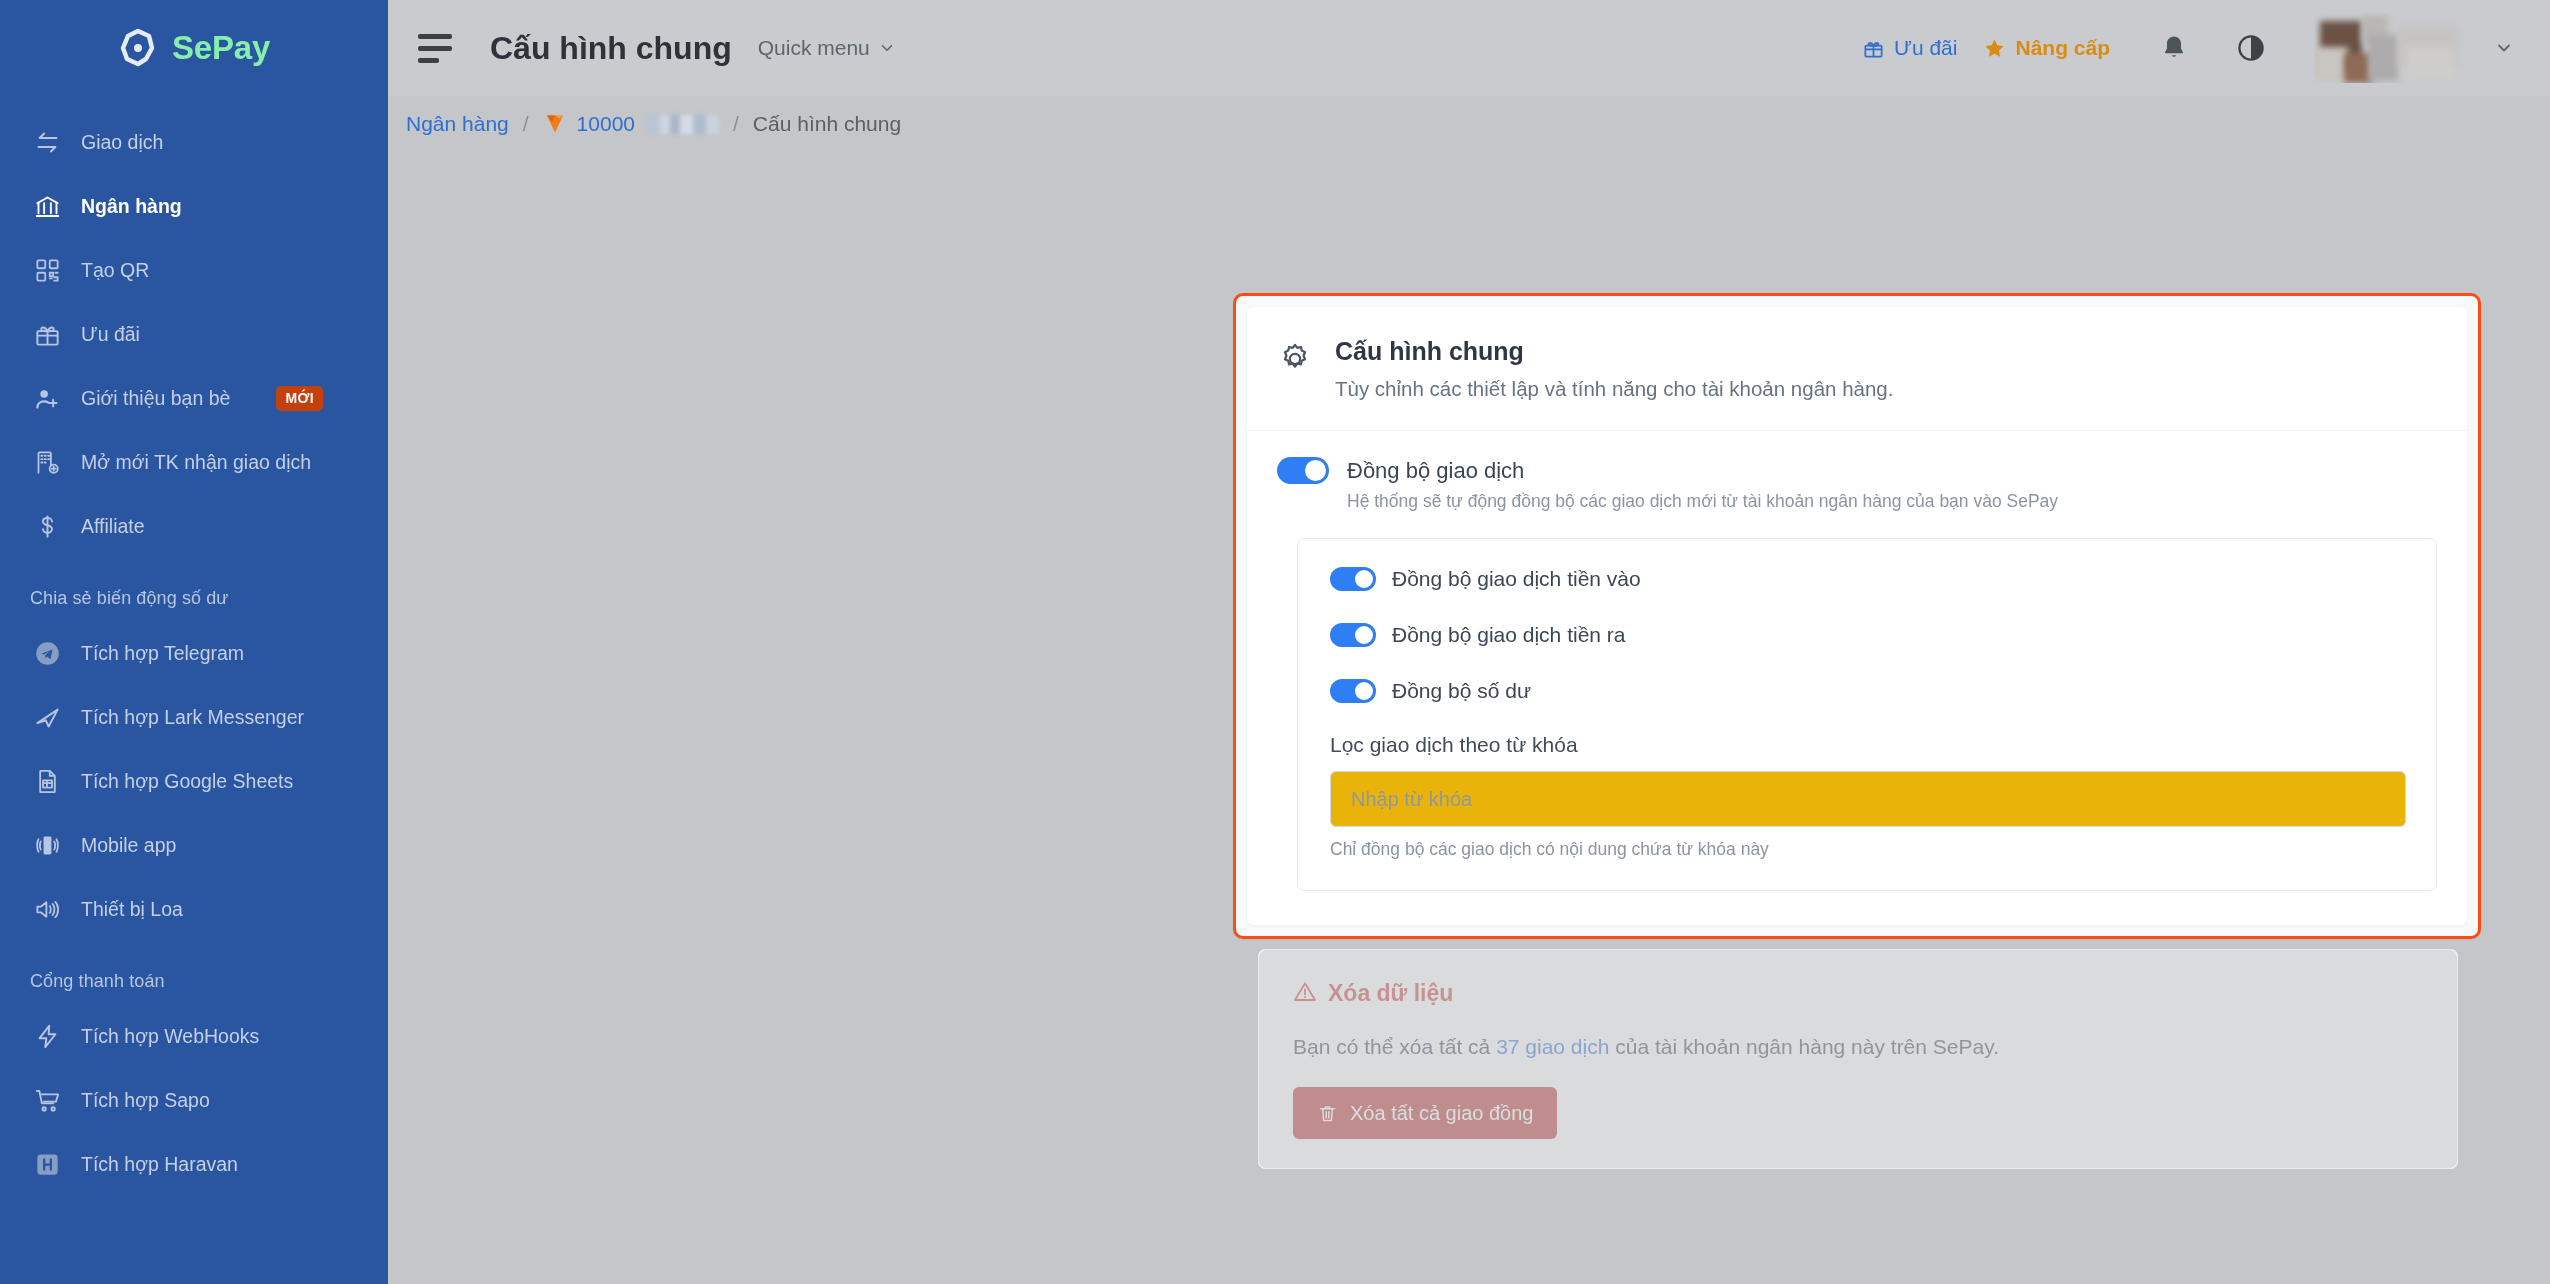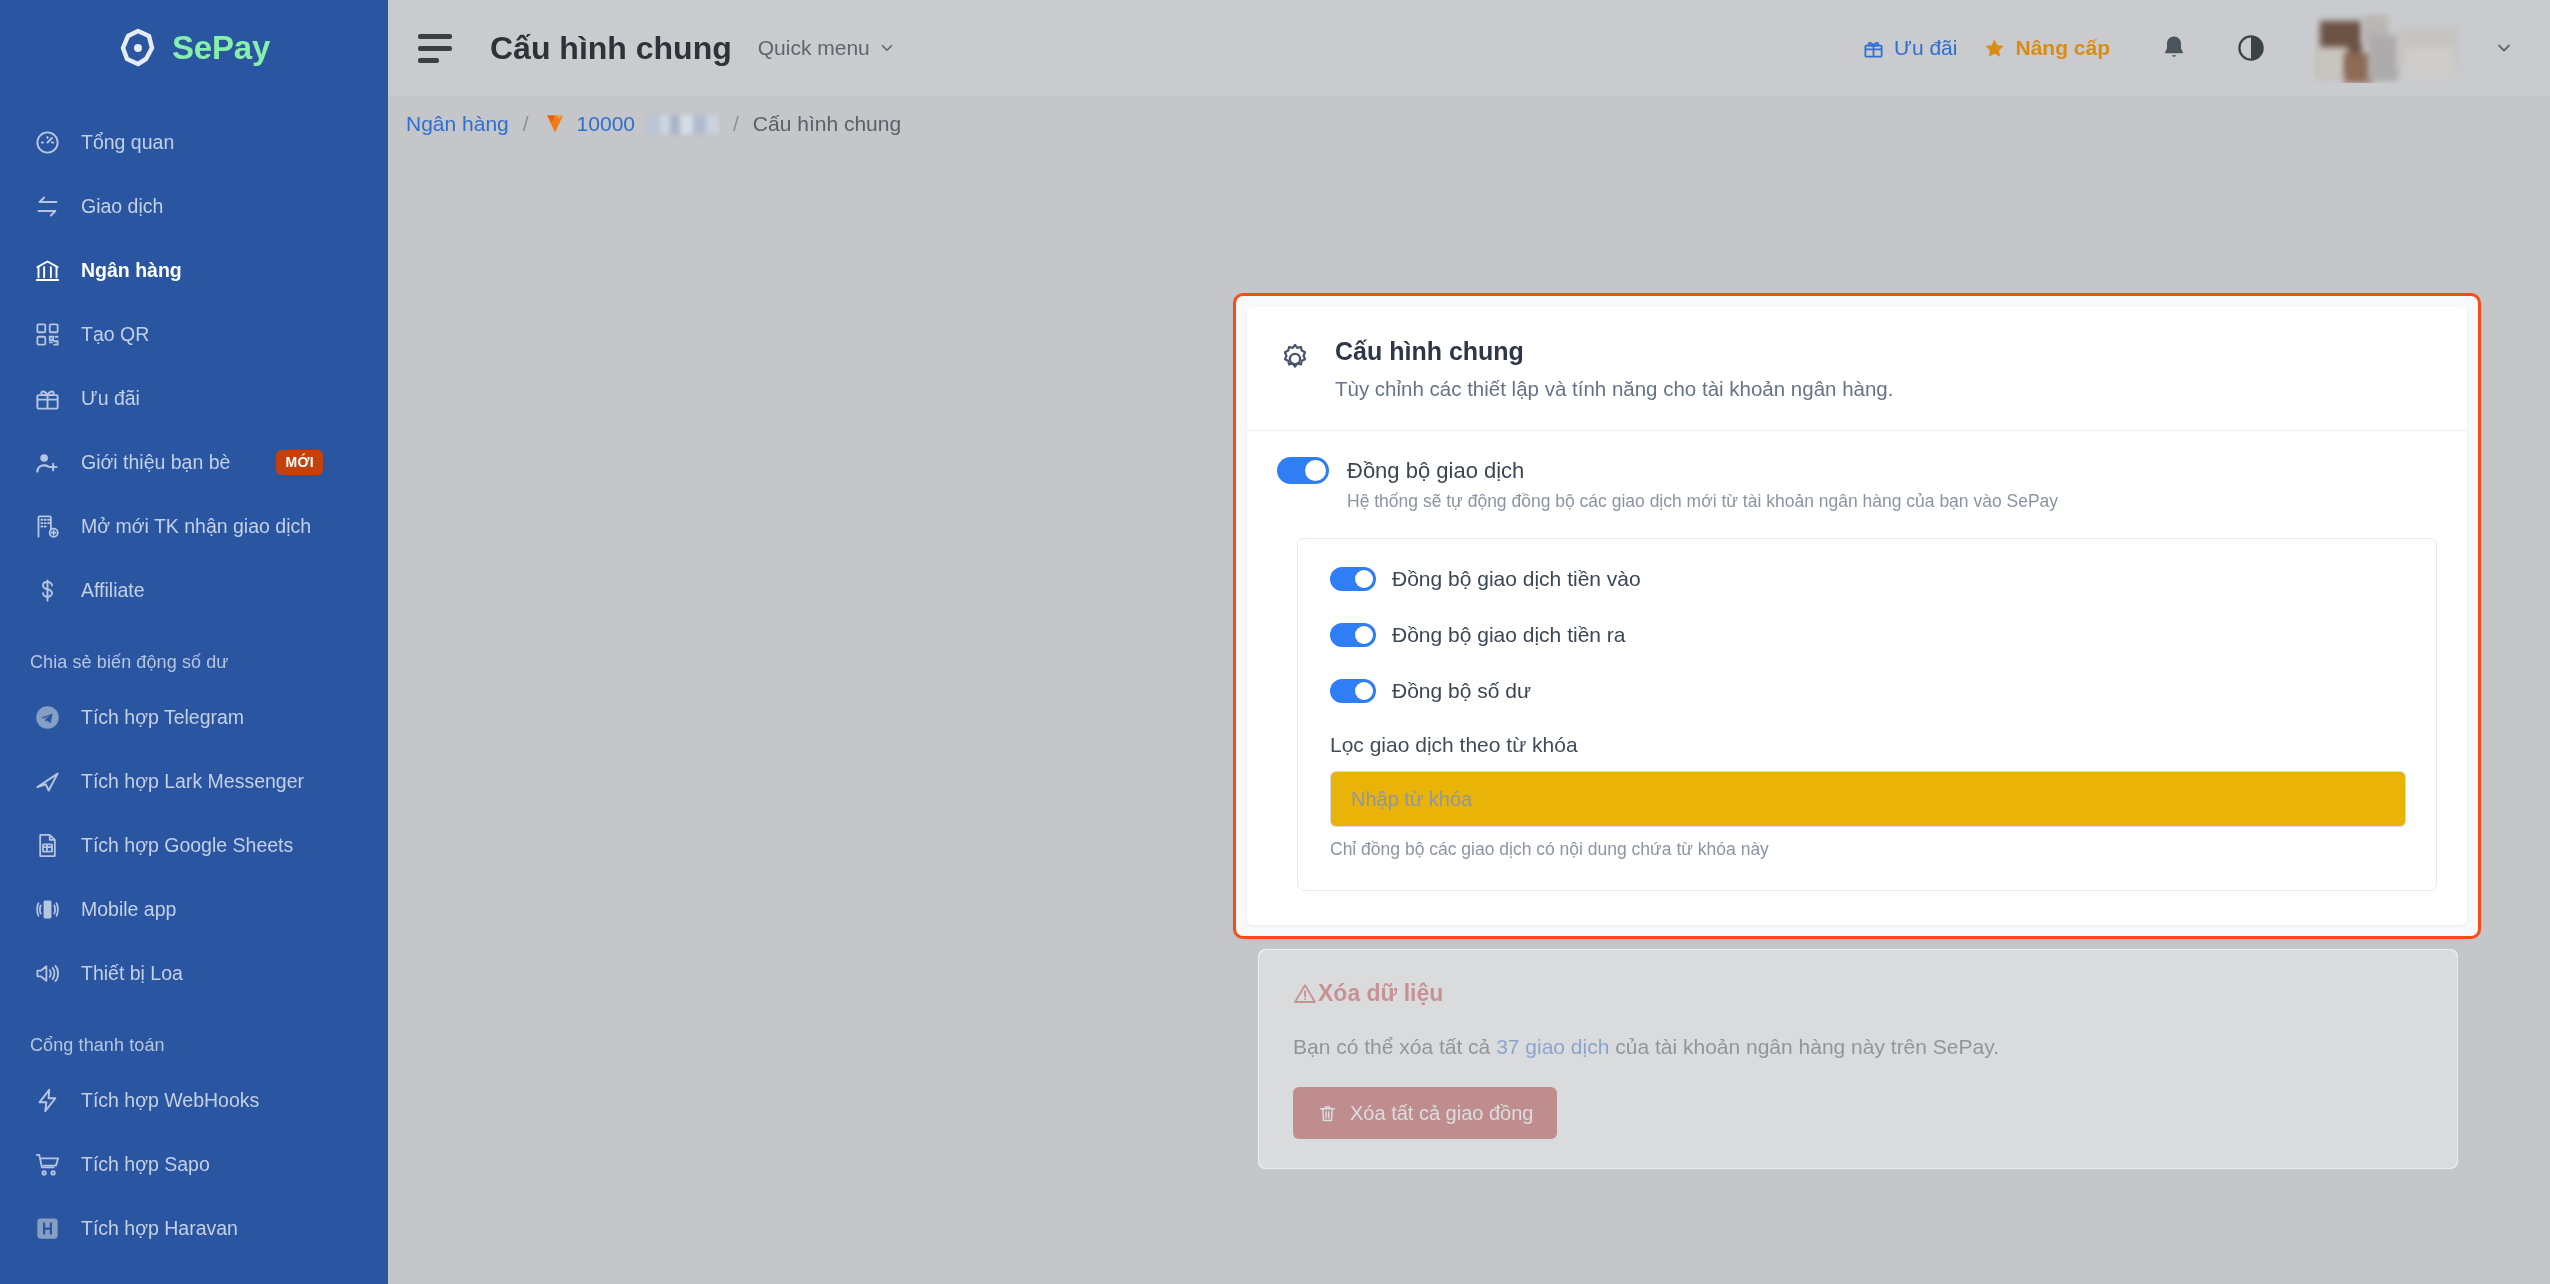--- a/index.html
+++ b/index.html
@@ -171,21 +171,21 @@
     padding: 30px 34px;
     z-index: 1;
   }
   .danger-card::after {
     content: ""; position: absolute; inset: 0;
     background: rgba(196,198,201,.62);
     border-radius: 7px;
     pointer-events: none;
   }
   .danger-title {
-    display:flex; align-items:center; gap: 1px;
+    display:flex; gap: 11px;
     color: #cf3b3b; font-size: 23px; font-weight: 700;
   }
   .danger-text { font-size: 21px; color: #3b4654; margin-top: 28px; }
   .danger-text .lnk { color: #2f6fd0; cursor:pointer; }
   .danger-btn {
     margin-top: 28px;
     display:inline-flex; align-items:center; gap: 12px;
     background: #b8312f; color:#fff; border:none;
     height: 52px; padding: 0 24px; border-radius: 6px;
     font-size: 20px; cursor:pointer;
@@ -205,30 +205,20 @@
         <svg class="brand-logo" viewBox="0 0 40 40">
           <path d="M20 3 L31 8 L34 20 L28 31 L20 36 L9 31 L5 20 L10 8 Z" fill="none" stroke="#e6ecf7" stroke-width="4.5" stroke-linejoin="round"></path>
           <circle cx="20" cy="20" r="4" fill="#e6ecf7"></circle>
         </svg>
       </span>
       <span class="brand-name">SePay</span>
     </div>
 
     <nav class="nav">
 
-      <div class="nav-item">
-        <span class="ico">
-          <svg viewBox="0 0 24 24" width="27" height="27" fill="none" stroke="#c3d0e6" stroke-width="1.7">
-            <circle cx="12" cy="12" r="9"></circle>
-              <path d="M12 12 L16 8" stroke-linecap="round"></path>
-              <path d="M7 12h1M16 12h1M12 7v1" stroke-linecap="round"></path>
-          </svg>
-        </span>
-        <span>Tổng quan</span>
-      </div>
 
       <div class="nav-item">
         <span class="ico">
           <svg viewBox="0 0 24 24" width="27" height="27" fill="none" stroke="#c3d0e6" stroke-width="1.7" stroke-linecap="round" stroke-linejoin="round">
             <path d="M20 8H5l4-4"></path>
               <path d="M4 16h15l-4 4"></path>
           </svg>
         </span>
         <span>Giao dịch</span>
       </div>

